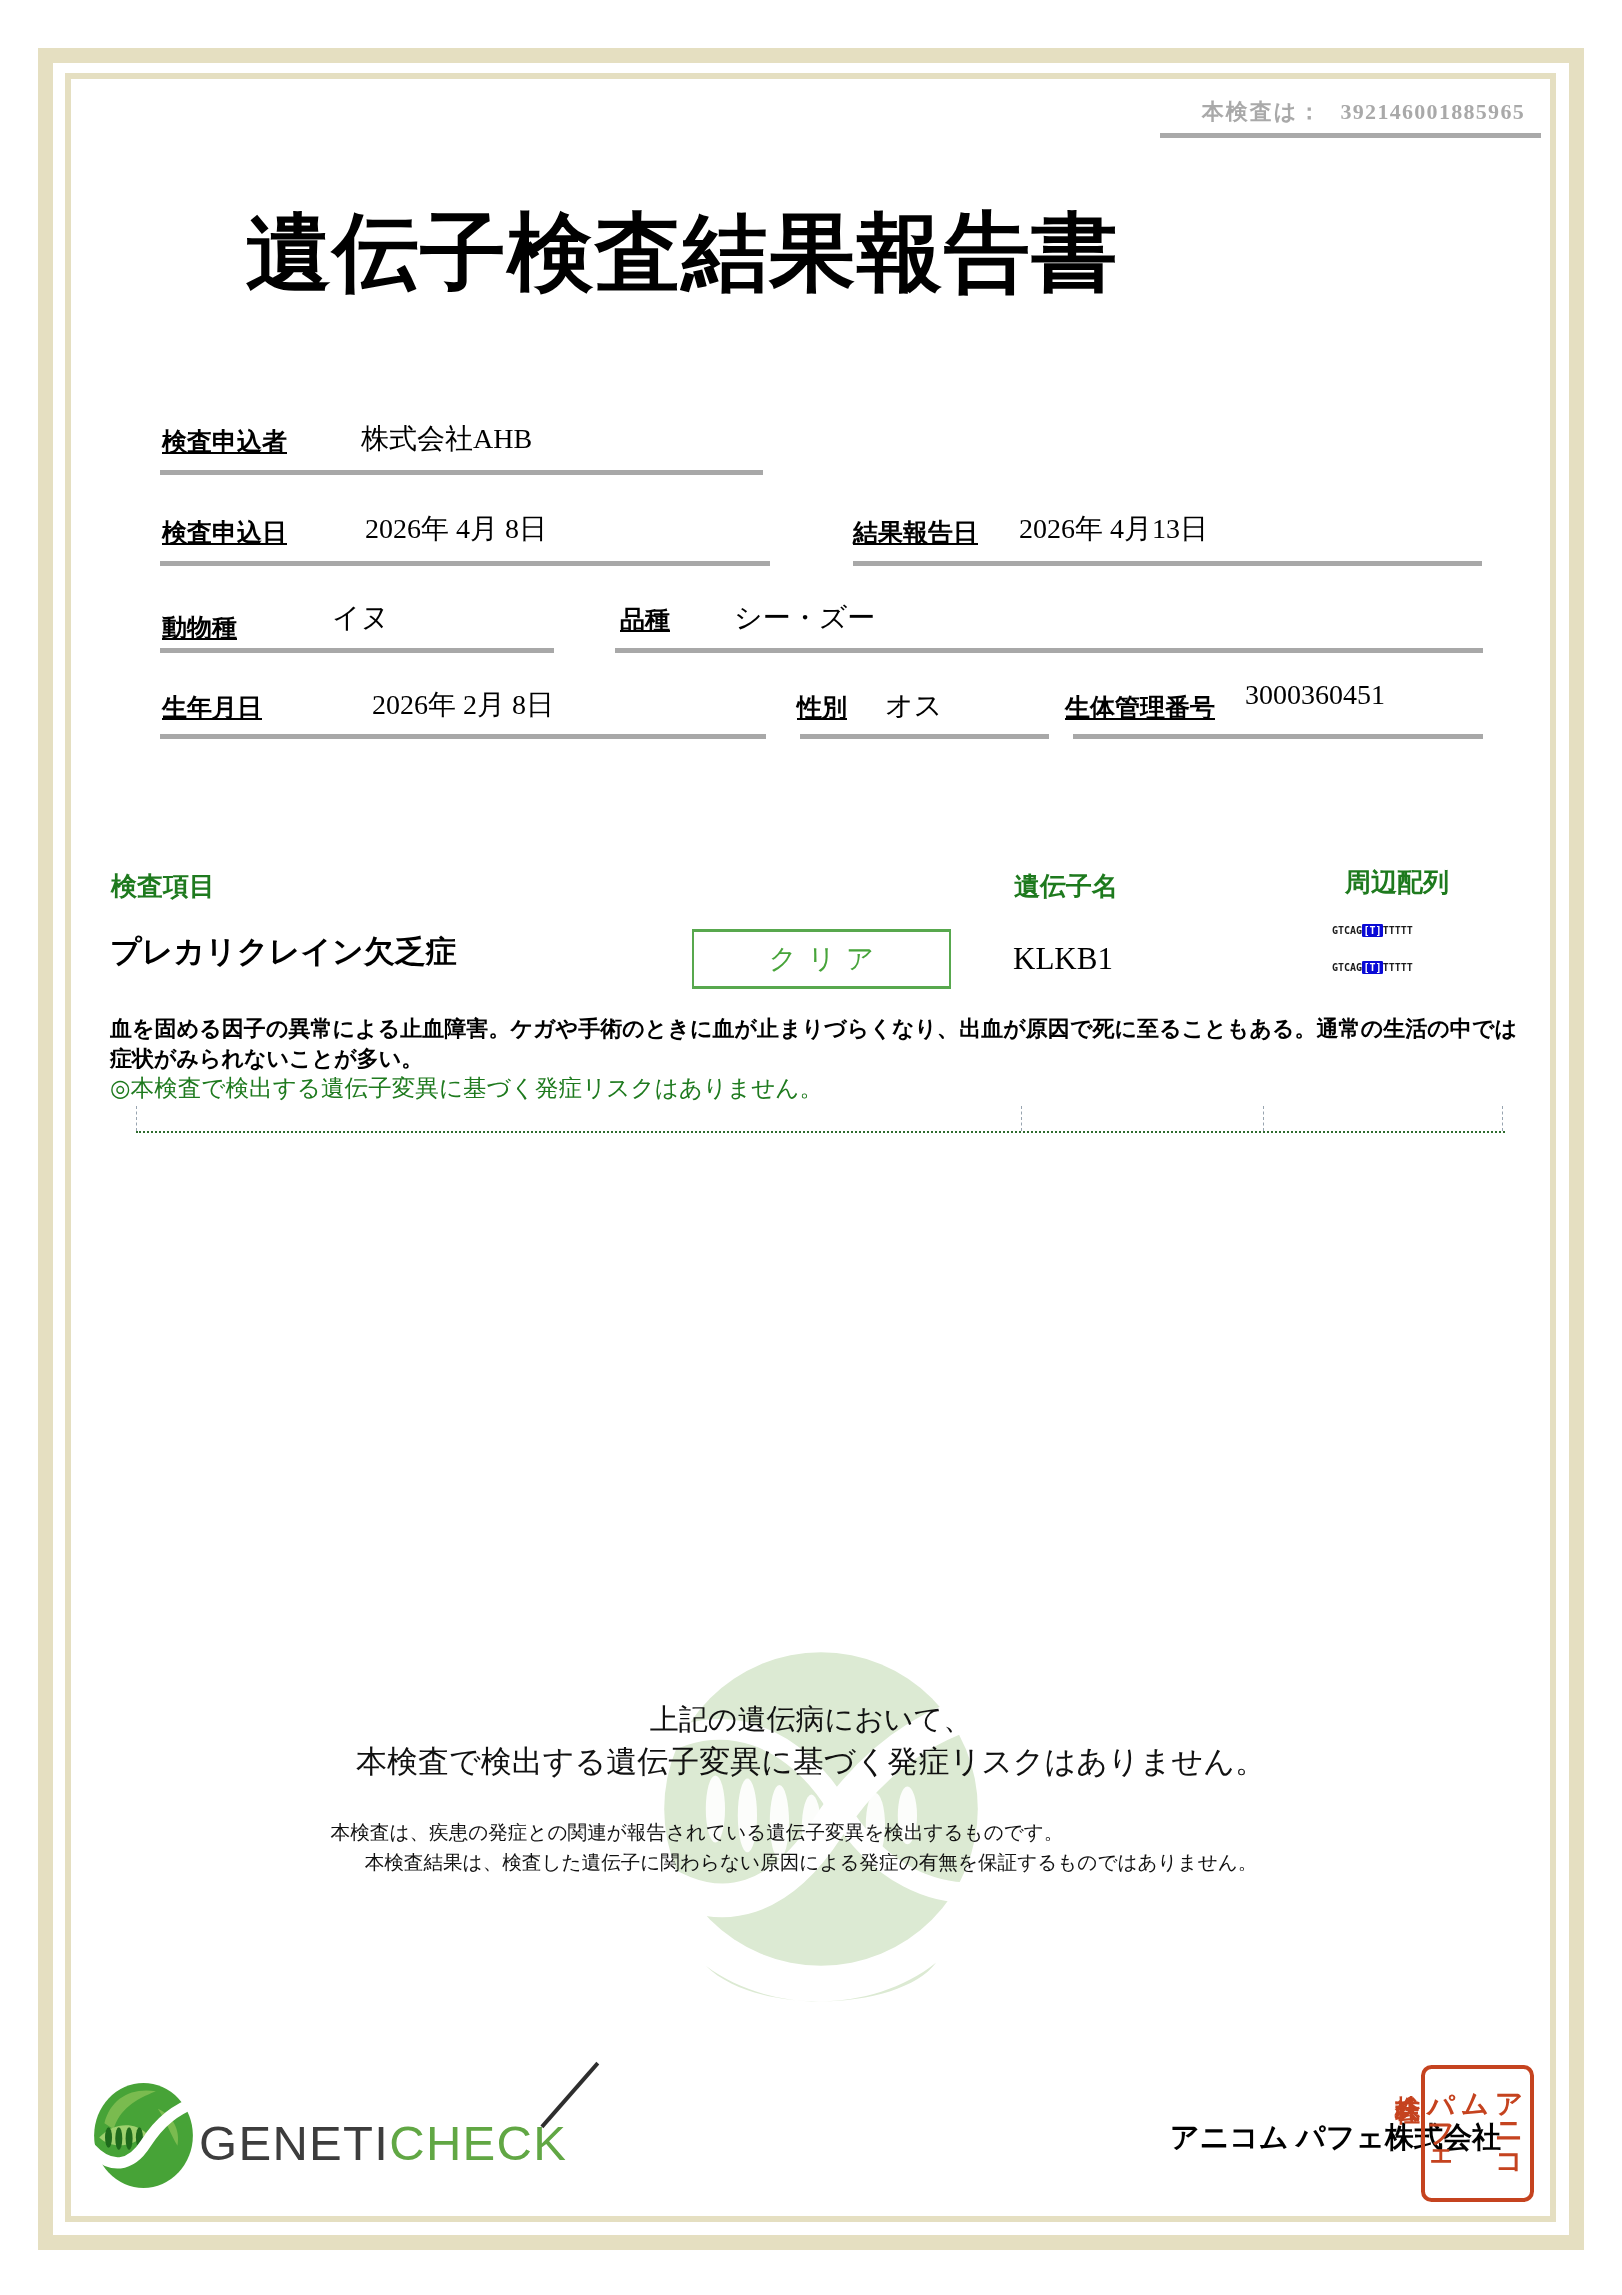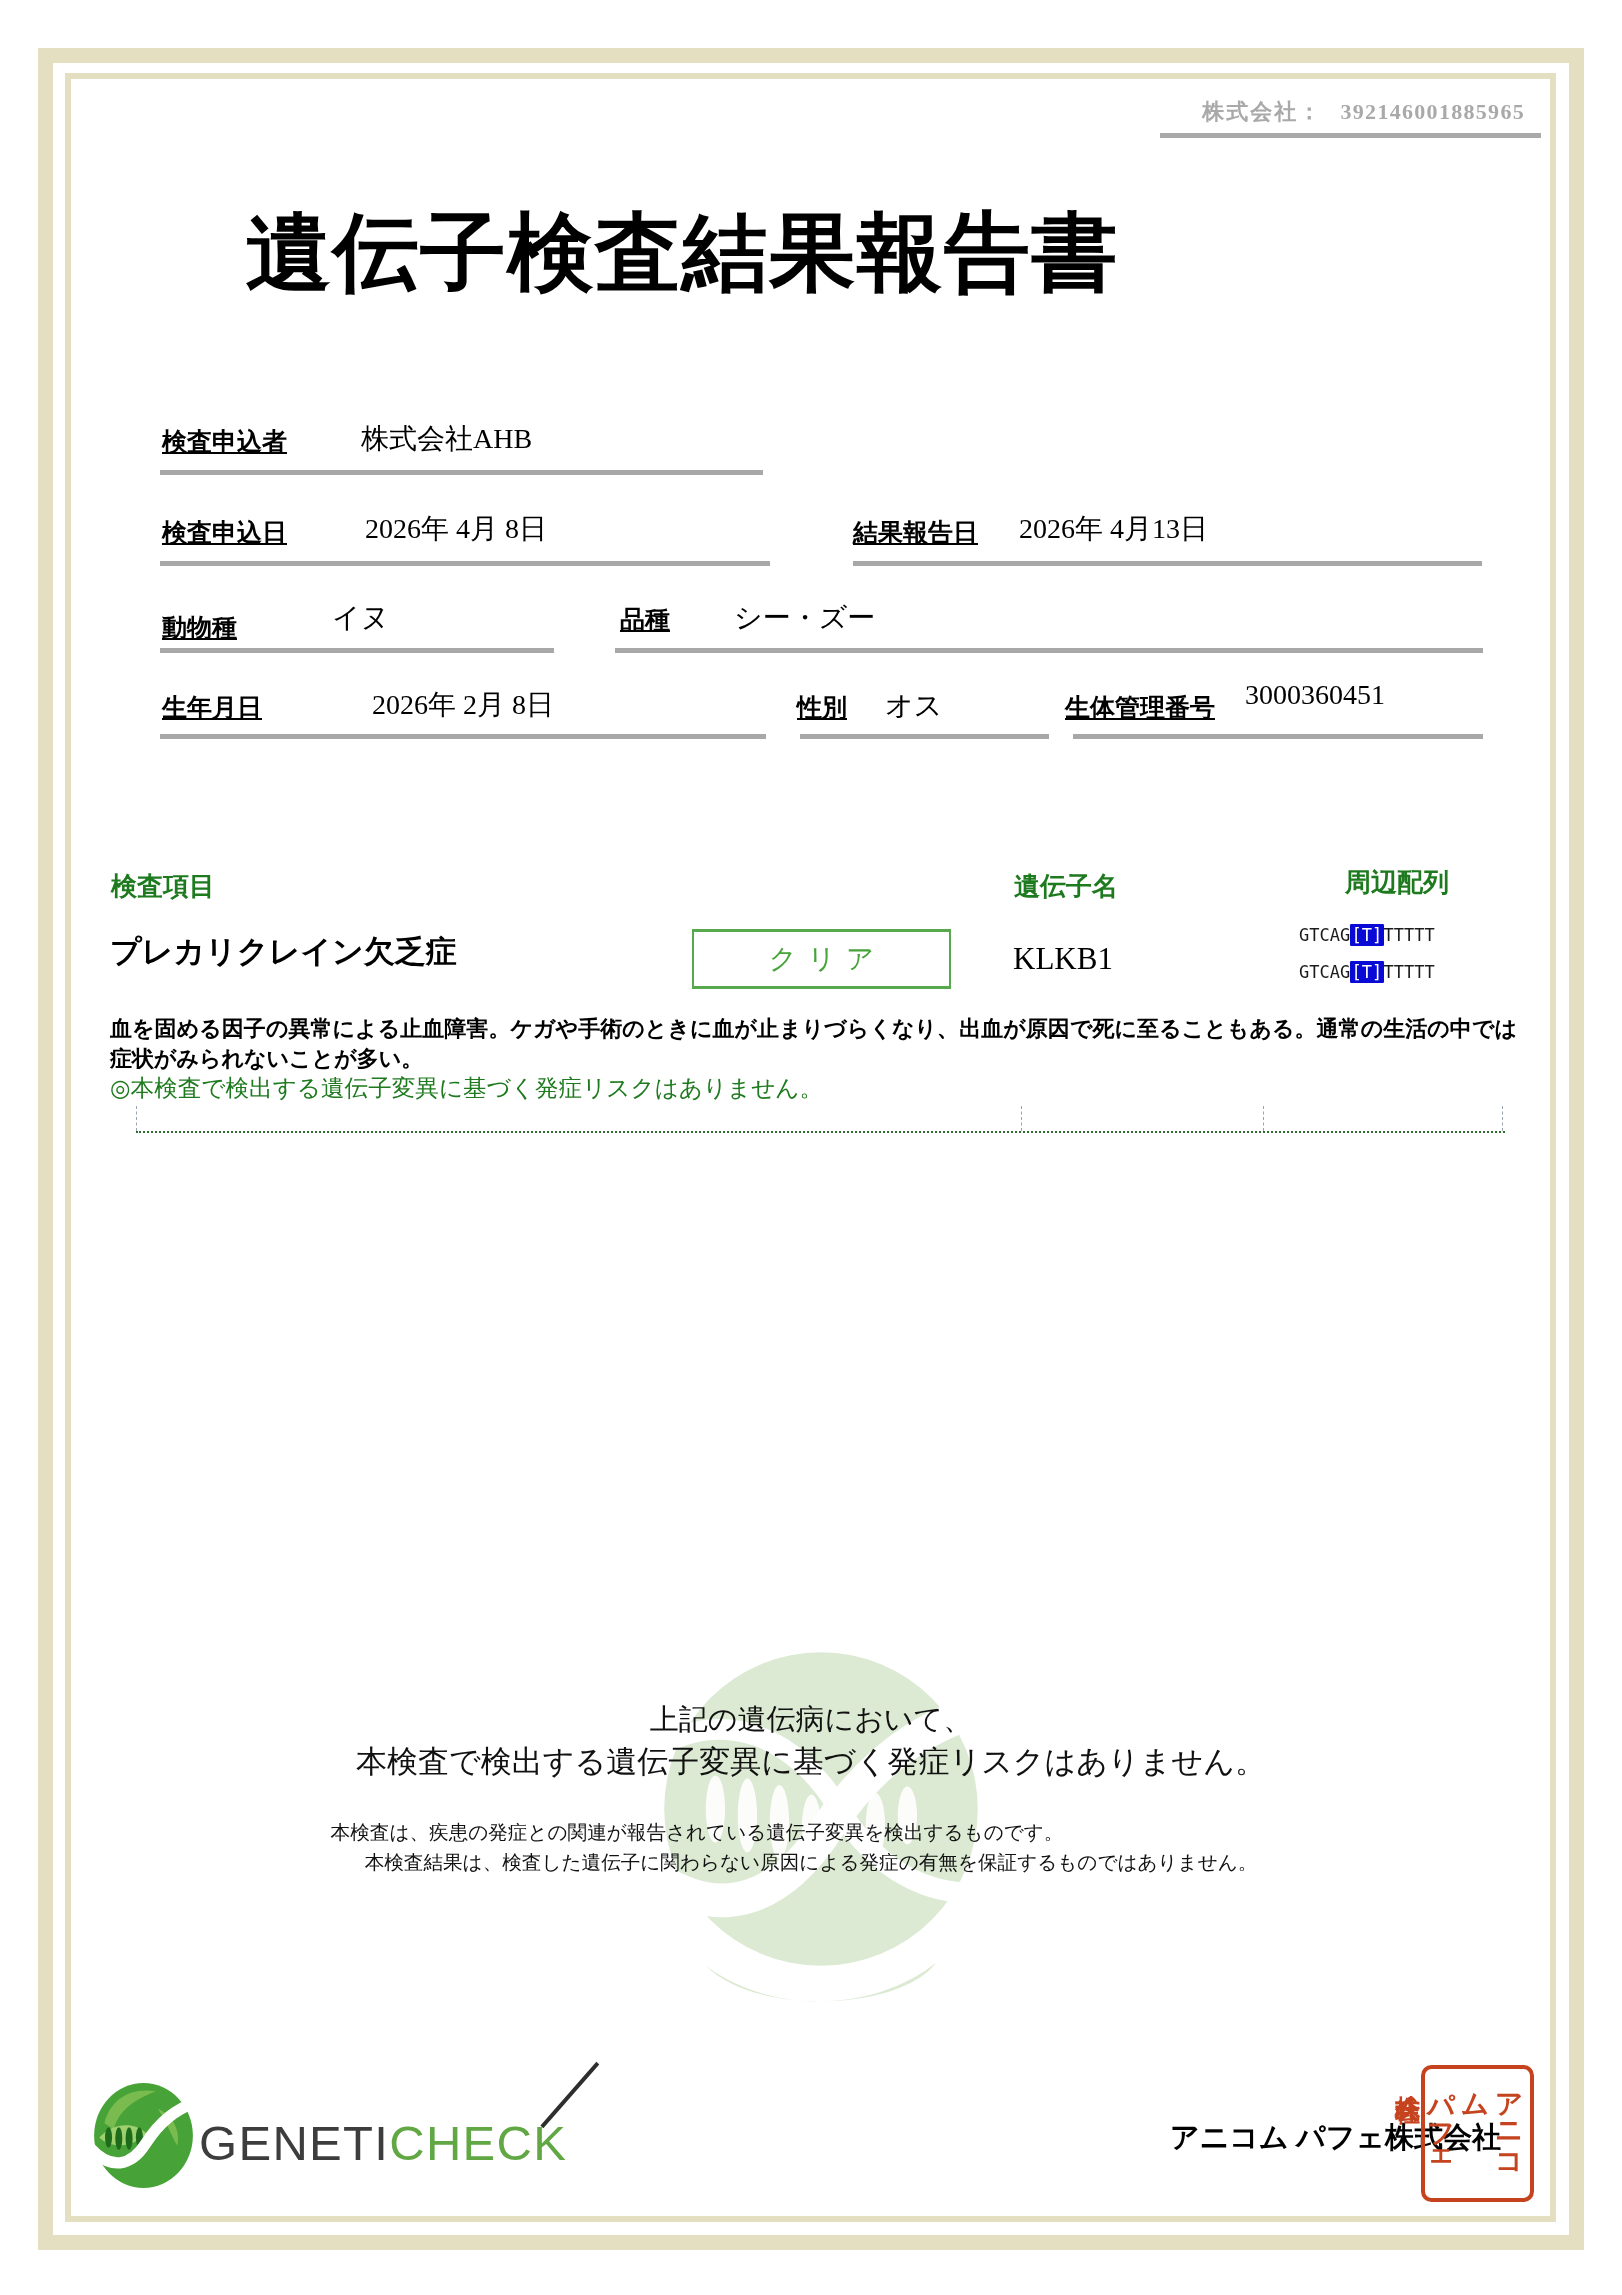--- a/index.html
+++ b/index.html
@@ -23,22 +23,22 @@
   .val{position:absolute;font-size:28px;white-space:nowrap;}
   .ul{position:absolute;height:4.6px;background:#a8a8a8;}
   
   .green-h{position:absolute;font-size:26px;font-weight:bold;color:#1e7a1e;white-space:nowrap;}
   .item-name{position:absolute;left:110px;top:931px;font-size:31px;font-weight:bold;white-space:nowrap;}
   .clear-box{position:absolute;left:692px;top:929px;width:259px;height:60px;box-sizing:border-box;
              border:2px solid #58a84e;border-top-width:3.9px;border-bottom-width:3.9px;
              display:flex;align-items:center;justify-content:center;}
   .clear-box span{font-size:27.5px;color:#47a43a;letter-spacing:10.5px;text-indent:10.5px;}
   .gene-name{position:absolute;left:1013px;top:941px;font-size:31px;white-space:nowrap;}
-  .seq{position:absolute;left:1299px;font-family:"DejaVu Sans Mono","Liberation Mono",monospace;
-       font-size:17px;font-weight:normal;color:#1b1b1b;letter-spacing:0;white-space:nowrap;}
+  .seq{position:absolute;left:1332px;font-family:"DejaVu Sans Mono","Liberation Mono",monospace;
+       font-size:10px;font-weight:bold;color:#1b1b1b;letter-spacing:0;white-space:nowrap;}
   .seq .mut{background:#0a0ad6;color:#ffffff;padding:0.7px 1.3px;border-radius:1.3px;}
   .desc{position:absolute;left:110px;top:1014px;width:1407px;font-size:22px;font-weight:bold;
         line-height:30px;text-align:justify;}
   .risk{position:absolute;left:110px;top:1072px;width:1407px;font-size:23.6px;font-weight:normal;
         color:#1e7a1e;}
   .vdash{position:absolute;top:1106px;height:25px;width:0;border-left:1.3px dashed #98a4b0;}
   .dotline{position:absolute;left:136px;top:1131px;width:1369px;height:0;border-top:2.6px dotted #2e6b2e;}
   
   .watermark{position:absolute;left:654px;top:1649px;width:334px;height:368px;}
   
@@ -63,21 +63,21 @@
 </style>
 </head>
 <body>
 
 <div class="page">
 
   <div class="frame-outer"></div>
   <div class="frame-inner"></div>
 
   <div class="mgmt">
-    <span>株式会社：</span><span class="num">392146001885965</span>
+    <span>本検査は：</span><span class="num">392146001885965</span>
   </div>
   <div class="mgmt-ul"></div>
 
   <h1 class="title">遺伝子検査結果報告書</h1>
 
   <div class="lbl" style="left:162px;top:425px;">検査申込者</div>
   <div class="val" style="left:361px;top:420px;">株式会社AHB</div>
   <div class="ul" style="left:160px;top:470px;width:603px;"></div>
 
   <div class="lbl" style="left:162px;top:516px;">検査申込日</div>

